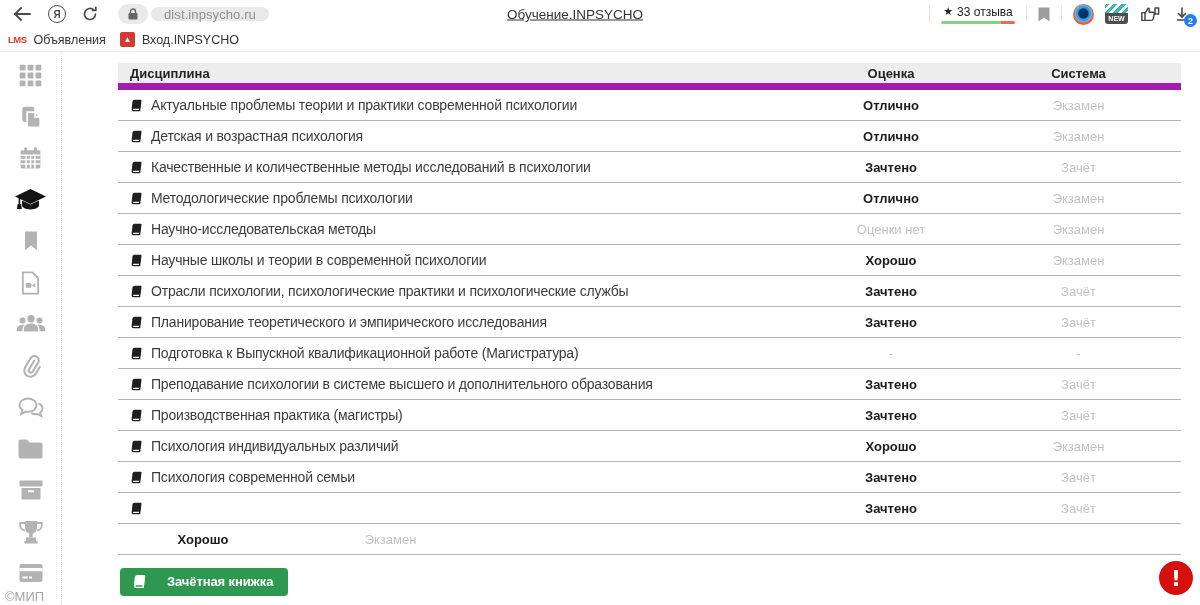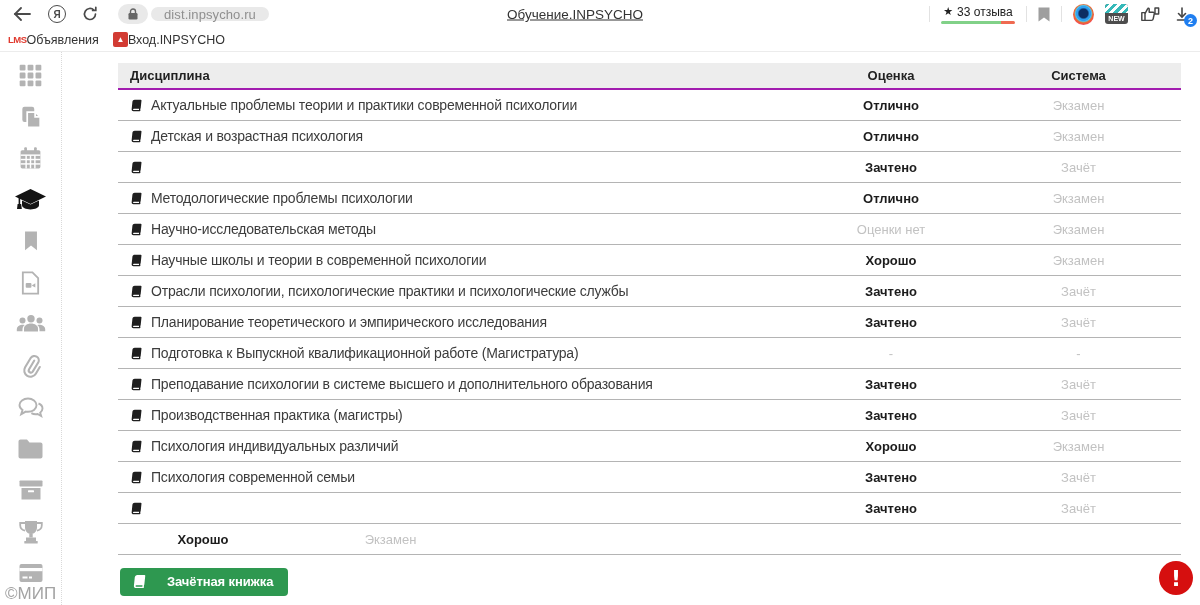--- a/index.html
+++ b/index.html
@@ -32,36 +32,36 @@
     background:radial-gradient(circle at 50% 45%, #0d2d63 0 28%, #2f9ff0 38% 46%, #45c8f5 50%, #f2682a 60%, #ee3f78 78%, #f2a93b 95%); }
   .new-badge { position:relative; width:23px; height:20px; border-radius:3px; background:#4d4d4d; overflow:hidden; cursor:pointer; display:inline-block; }
   .new-badge i { position:absolute; top:0; left:0; right:0; height:9px;
     background:repeating-linear-gradient(135deg,#35b9b9 0 3px,#fff 3px 6px); }
   .new-badge b { position:absolute; bottom:2px; left:0; right:0; text-align:center; color:#fff; font-size:7px; font-weight:bold; }
   .dl-wrap { position:relative; width:20px; height:22px; display:flex; align-items:center; justify-content:center; cursor:pointer; }
   .dl-badge { position:absolute; right:-5px; bottom:-2px; width:13px; height:13px; border-radius:50%; background:#1f7ef0;
     color:#fff; font-size:9px; font-weight:bold; display:flex; align-items:center; justify-content:center; }
 
   .bookmarks-bar { height:24px; display:flex; align-items:center; padding-left:8px; gap:14px; background:#fff; border-bottom:1px solid #ececec; }
-  .bm { display:flex; align-items:center; cursor:pointer; }
+  .bm { display:flex; align-items:center; gap:7px; cursor:pointer; }
   .bm-label { font-size:12.5px; color:#333; }
   .bm-fav.lms { color:#e03a2f; font-weight:bold; font-size:9.5px; letter-spacing:-.5px; }
   .bm-fav.mip { width:15px; height:15px; background:#d23b33; border-radius:2px; color:#fff; font-size:8px;
     display:flex; align-items:center; justify-content:center; }
 
   
   .main { display:flex; height:553px; }
   .sidebar { position:relative; width:62px; flex:0 0 62px; border-right:1px dotted #d9d9d9; padding-top:8px;
     display:flex; flex-direction:column; align-items:center; gap:11.5px; }
   .sb-item { width:34px; height:30px; display:flex; align-items:center; justify-content:center; cursor:pointer; }
-  .copyright { position:absolute; left:5px; bottom:1px; font-size:17px; color:#a3a3a3; }
+  .copyright { position:absolute; left:5px; bottom:1px; font-size:13px; color:#a3a3a3; }
 
   .content { flex:1; padding:11px 0 0 56px; }
   .grades-table { width:1063px; }
-  .t-head { display:flex; align-items:center; height:27px; background:#ededed; border-bottom:2px solid #a21caf;
+  .t-head { display:flex; align-items:center; height:27px; background:#ededed; border-bottom:7px solid #a21caf;
     font-size:13px; font-weight:bold; color:#222; }
   .t-row { display:flex; align-items:center; height:31px; border-bottom:1px solid #b4b4b4; background:#fff; cursor:pointer; }
   .c-disc { flex:1; display:flex; align-items:center; gap:8px; padding-left:12px; white-space:nowrap; overflow:hidden; }
   .c-grade { flex:0 0 170px; text-align:center; white-space:nowrap; }
   .c-system { flex:0 0 205px; text-align:center; white-space:nowrap; }
   .disc-text { font-size:14px; color:#3c3c3c; letter-spacing:-.2px; }
   .row-book { display:flex; align-items:center; transform:skewX(-6deg); }
   .grade-val { font-size:13px; font-weight:bold; color:#1c1c1c; }
   .grade-val.muted { color:#c2c2c2; font-weight:normal; }
   .system-val { font-size:13px; color:#c2c2c2; }
@@ -306,20 +306,21 @@
     <div class="c-system"><span class="system-val">Экзамен</span></div>
   </div>
 
   <div class="t-row">
     <div class="c-disc">
       <span class="row-book">
         <svg width="13" height="13" viewBox="0 0 16 16" fill="#1f1f1f">
                     <path d="M13.5 11.2V1.8c0-.5-.4-.8-.9-.8H5C3.6 1 2.5 2.1 2.5 3.5v9C2.5 13.9 3.6 15 5 15h7.6c.5 0 .9-.4.9-.9 0-.3-.1-.5-.3-.6v-1.6c.2-.2.3-.4.3-.7zM5 12h6.6v1.5H5c-.4 0-.8-.3-.8-.75S4.6 12 5 12z"></path>
                   </svg>
       </span>
+      <span class="disc-text">Качественные и количественные методы исследований в психологии</span>
     </div>
     <div class="c-grade"><span class="grade-val">Зачтено</span></div>
     <div class="c-system"><span class="system-val">Зачёт</span></div>
   </div>
 
   <div class="t-row">
     <div class="c-disc">
       <span class="row-book">
         <svg width="13" height="13" viewBox="0 0 16 16" fill="#1f1f1f">
                     <path d="M13.5 11.2V1.8c0-.5-.4-.8-.9-.8H5C3.6 1 2.5 2.1 2.5 3.5v9C2.5 13.9 3.6 15 5 15h7.6c.5 0 .9-.4.9-.9 0-.3-.1-.5-.3-.6v-1.6c.2-.2.3-.4.3-.7zM5 12h6.6v1.5H5c-.4 0-.8-.3-.8-.75S4.6 12 5 12z"></path>

